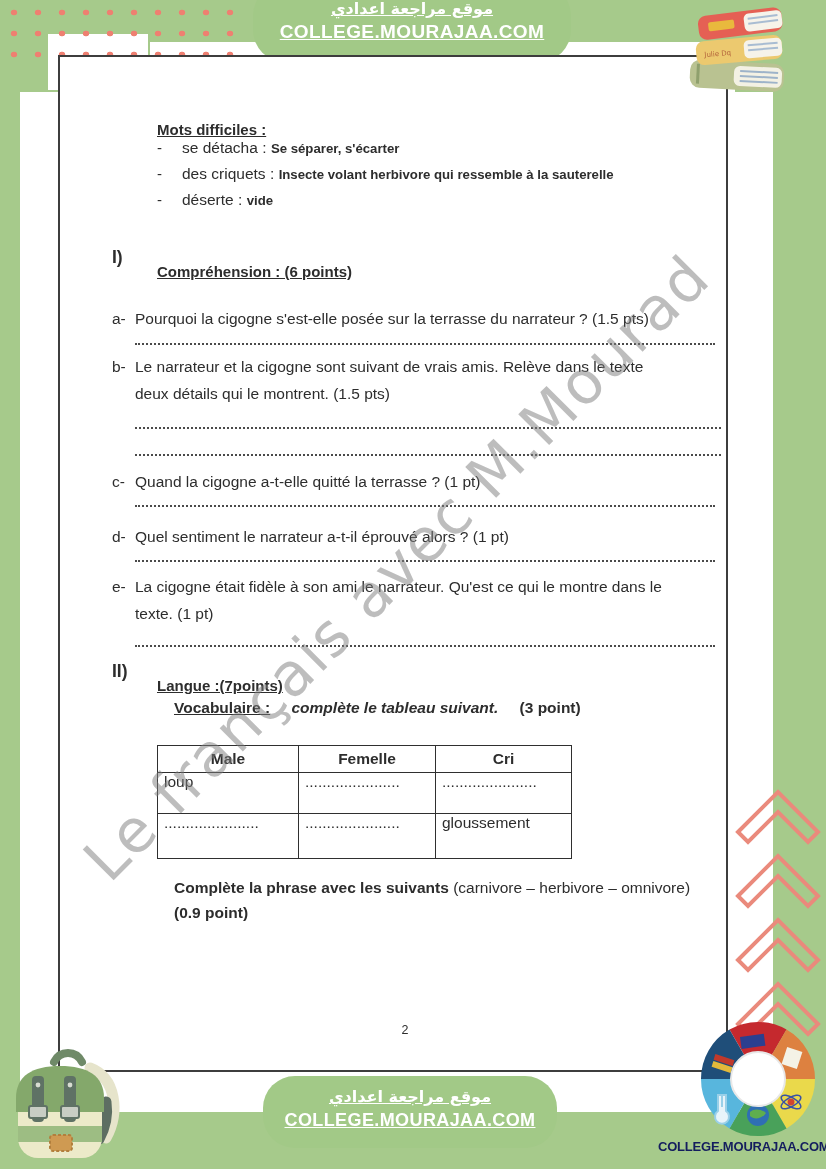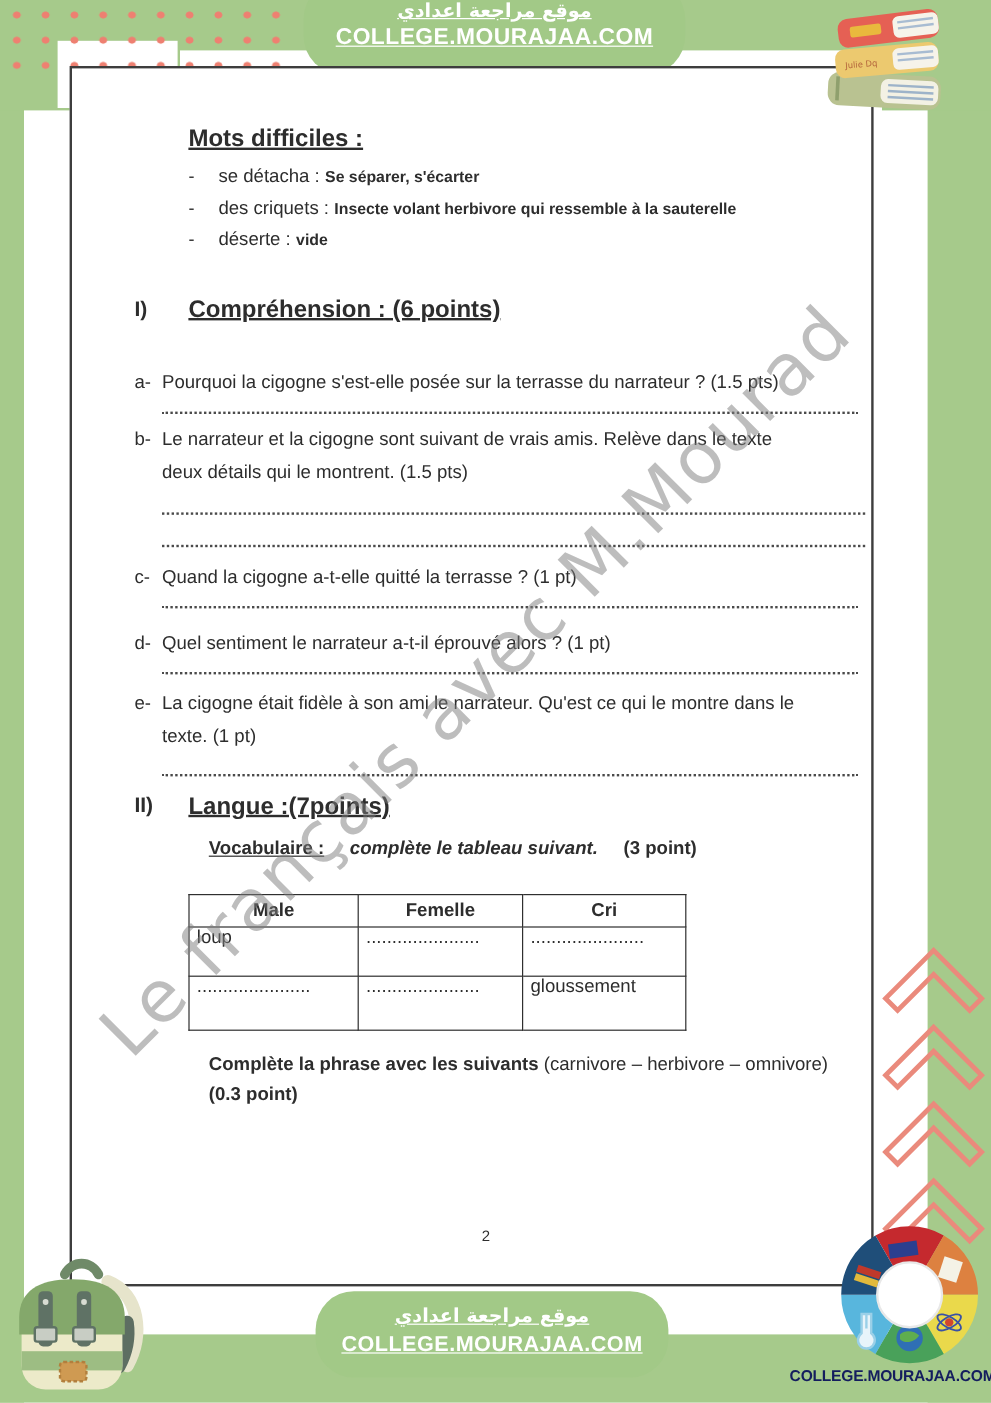--- a/index.html
+++ b/index.html
@@ -27,21 +27,21 @@
   .ar-line{font-family:"DejaVu Sans",sans-serif;font-weight:bold;font-size:16px;
            text-decoration:underline;display:block;line-height:22px;}
   .url-line{font-weight:bold;font-size:19px;letter-spacing:.4px;
             text-decoration:underline;display:block;line-height:24px;}
   #footer-pill .url-line{font-size:18px;}
 
   
   #page{left:58px;top:55px;width:670px;height:1017px;background:#fff;
         border:2px solid #3d3d3d;box-sizing:border-box;}
   #page *{color:#2d2d2d;}
-  .h-title{font-size:20px;font-weight:bold;text-decoration:underline;white-space:nowrap;}
+  .h-title{font-size:15px;font-weight:bold;text-decoration:underline;white-space:nowrap;margin-top:16px;}
   .numeral{font-size:17.5px;font-weight:bold;white-space:nowrap;}
   .txt{font-size:15.5px;white-space:nowrap;}
   .q-label{position:absolute;left:-23px;top:0;font-size:15.5px;}
   .q{line-height:27px;}
   .dotline{border-bottom:2.2px dotted #4a4a4a;height:0;}
 
   .bullet-dash{display:inline-block;width:25px;font-size:15px;}
   .bullet-term{font-size:15.5px;color:#3a3a3a;}
   .bullet-def{font-size:13.2px;font-weight:600;}
 
@@ -159,21 +159,21 @@
       <td>......................</td>
       <td>......................</td>
       <td>gloussement</td>
     </tr>
   </tbody>
     </table>
 
   <div class="abs txt" style="left:97px;top:822px;">
     <span class="bold">Complète la phrase avec les suivants </span><span>(carnivore – herbivore – omnivore)</span>
   </div>
-  <div class="abs txt bold" style="left:97px;top:847px;">(0.3 point)</div>
+  <div class="abs txt bold" style="left:97px;top:847px;">(0.9 point)</div>
 
 
   <div class="abs" style="left:330px;top:966px;width:30px;text-align:center;font-size:12.5px;">2</div>
 </div>
 
 <div class="abs" id="watermark">Le français avec M.Mourad</div>
 
 <svg class="abs art" style="left:682px;top:4px;" width="120" height="102" viewBox="0 0 120 102">
   <g transform="rotate(3 60 70)">
     <rect x="8" y="58" width="94" height="28" rx="10" fill="#b9c291"></rect>

